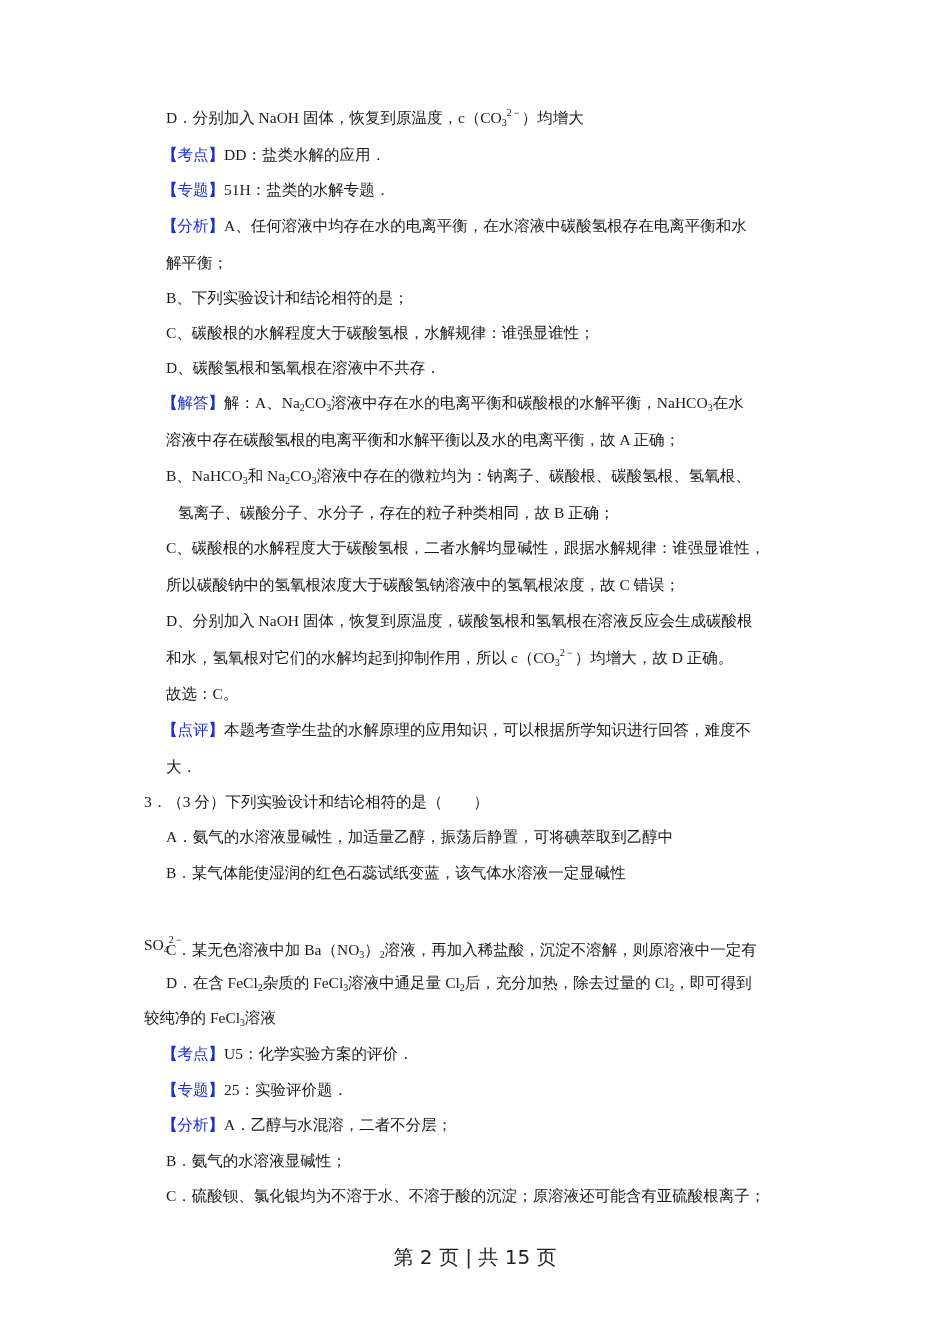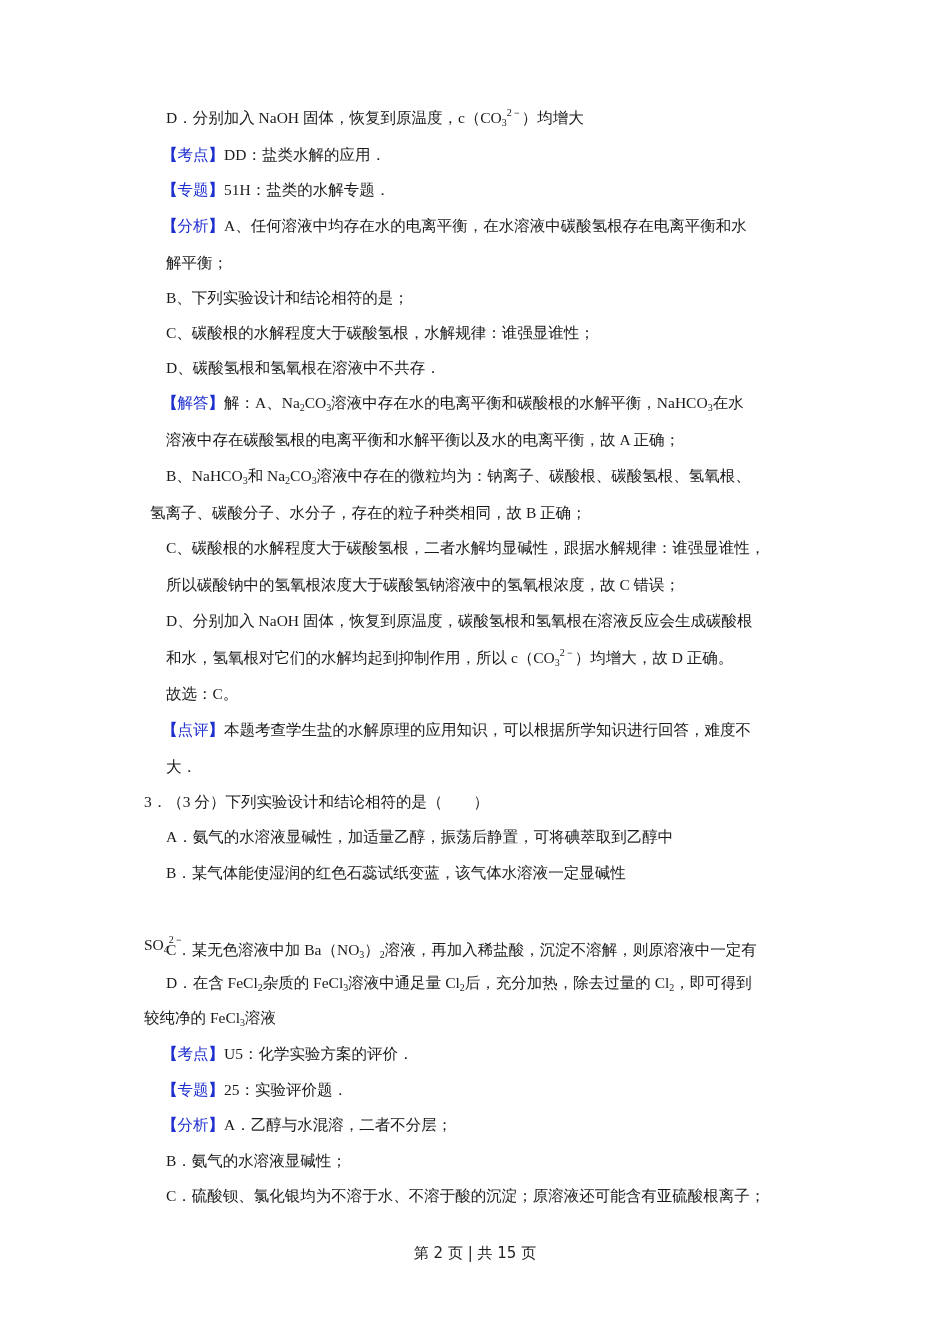--- a/index.html
+++ b/index.html
@@ -4,38 +4,38 @@
 <style>
   html, body { margin:0; padding:0; background:#ffffff; }
   body { width:950px; height:1344px; position:relative; overflow:hidden;
          font-family:"Liberation Serif","DejaVu Serif",serif; color:#1a1a1a; }
   .line { position:absolute; font-size:15.5px; line-height:20px; white-space:nowrap; }
   .tag { color:#1f2fd0;margin-top:48px; }
   .tag .br { color:#1f2fd0; font-weight:bold; }
   sub { font-size:10px; vertical-align:-3px; line-height:0; }
   sup { font-size:10px; vertical-align:7px; line-height:0; }
   .footer { position:absolute; top:1244px; left:0; width:950px; text-align:center;
-            font-family:"DejaVu Sans","Liberation Sans",sans-serif; font-size:15px; color:#222; }
+            font-family:"DejaVu Sans","Liberation Sans",sans-serif; font-size:20px; color:#222; }
 </style>
 </head>
 <body>
 
 <div id="doc">
     <div class="line" style="top: 108px; left: 166px;">D．分别加入 NaOH 固体，恢复到原温度，c（CO<sub>3</sub><sup>2－</sup>）均增大</div>
     <div class="line" style="top: 145px; left: 162px;"><span class="tag"><span class="br">【</span>考点<span class="br">】</span></span>DD：盐类水解的应用．</div>
     <div class="line" style="top: 180px; left: 162px;"><span class="tag"><span class="br">【</span>专题<span class="br">】</span></span>51H：盐类的水解专题．</div>
     <div class="line" style="top: 216px; left: 162px;"><span class="tag"><span class="br">【</span>分析<span class="br">】</span></span>A、任何溶液中均存在水的电离平衡，在水溶液中碳酸氢根存在电离平衡和水</div>
     <div class="line" style="top: 253px; left: 166px;">解平衡；</div>
     <div class="line" style="top: 288px; left: 166px;">B、下列实验设计和结论相符的是；</div>
     <div class="line" style="top: 323px; left: 166px;">C、碳酸根的水解程度大于碳酸氢根，水解规律：谁强显谁性；</div>
     <div class="line" style="top: 358px; left: 166px; text-align: right;">D、碳酸氢根和氢氧根在溶液中不共存．</div>
     <div class="line" style="top: 393px; left: 162px;"><span class="tag"><span class="br">【</span>解答<span class="br">】</span></span>解：A、Na<sub>2</sub>CO<sub>3</sub>溶液中存在水的电离平衡和碳酸根的水解平衡，NaHCO<sub>3</sub>在水</div>
     <div class="line" style="top: 430px; left: 166px;">溶液中存在碳酸氢根的电离平衡和水解平衡以及水的电离平衡，故 A 正确；</div>
     <div class="line" style="top: 466px; left: 166px;">B、NaHCO<sub>3</sub>和 Na<sub>2</sub>CO<sub>3</sub>溶液中存在的微粒均为：钠离子、碳酸根、碳酸氢根、氢氧根、</div>
-    <div class="line" style="top: 503px; left: 150px;">氢离子、碳酸分子、水分子，存在的粒子种类相同，故 B 正确；</div>
+    <div class="line" style="top: 503px; left: 178px;">氢离子、碳酸分子、水分子，存在的粒子种类相同，故 B 正确；</div>
     <div class="line" style="top: 538px; left: 166px;">C、碳酸根的水解程度大于碳酸氢根，二者水解均显碱性，跟据水解规律：谁强显谁性，</div>
     <div class="line" style="top: 575px; left: 166px;">所以碳酸钠中的氢氧根浓度大于碳酸氢钠溶液中的氢氧根浓度，故 C 错误；</div>
     <div class="line" style="top: 611px; left: 166px;">D、分别加入 NaOH 固体，恢复到原温度，碳酸氢根和氢氧根在溶液反应会生成碳酸根</div>
     <div class="line" style="top: 648px; left: 166px;">和水，氢氧根对它们的水解均起到抑制作用，所以 c（CO<sub>3</sub><sup>2－</sup>）均增大，故 D 正确。</div>
     <div class="line" style="top: 684px; left: 166px;">故选：C。</div>
     <div class="line" style="top: 720px; left: 162px;"><span class="tag"><span class="br">【</span>点评<span class="br">】</span></span>本题考查学生盐的水解原理的应用知识，可以根据所学知识进行回答，难度不</div>
     <div class="line" style="top: 757px; left: 166px;">大．</div>
     <div class="line" style="top: 792px; left: 144px;">3．（3 分）下列实验设计和结论相符的是（　　）</div>
     <div class="line" style="top: 827px; left: 166px;">A．氨气的水溶液显碱性，加适量乙醇，振荡后静置，可将碘萃取到乙醇中</div>
     <div class="line" style="top: 863px; left: 166px; text-align: center;">B．某气体能使湿润的红色石蕊试纸变蓝，该气体水溶液一定显碱性</div>

